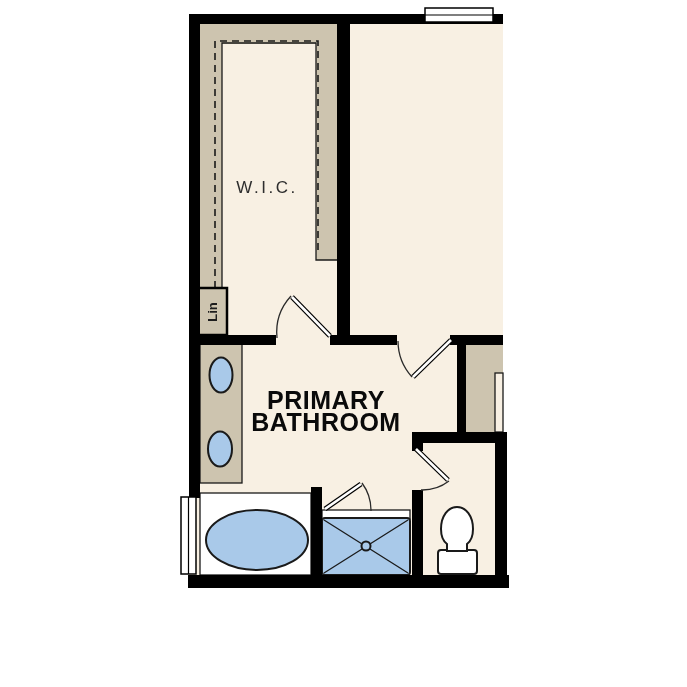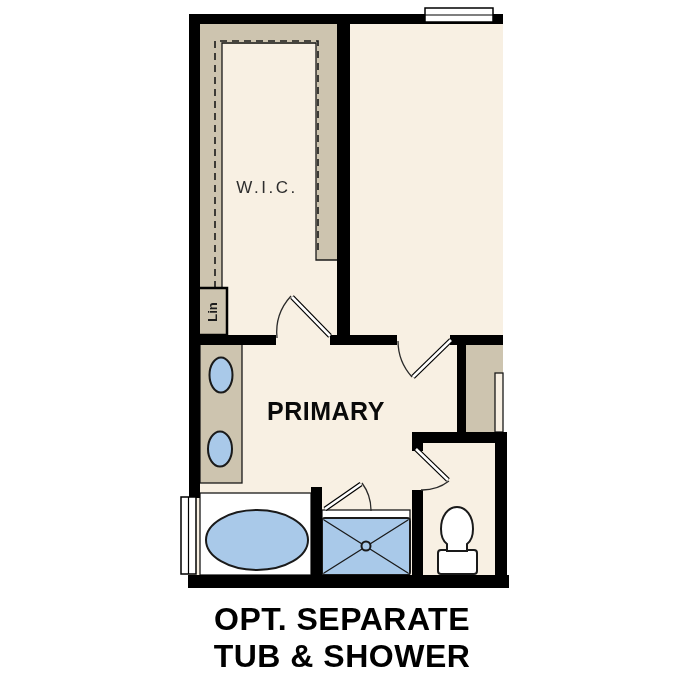--- a/index.html
+++ b/index.html
@@ -136,18 +136,15 @@
     <g>
       <ellipse class="fix" cx="221" cy="375" rx="11.5" ry="17.5"></ellipse>
       <ellipse class="fix" cx="220" cy="449" rx="12" ry="17.5"></ellipse>
     </g>
   </svg>
 
   <div class="lbl lbl-wic">W.I.C.</div>
   <div class="lbl lbl-lin">Lin</div>
   <div class="lbl lbl-bath">
     <div>PRIMARY</div>
-  </div>
-  <div class="lbl lbl-caption">
-    <div>OPT. SEPARATE</div>
-    <div>TUB &amp; SHOWER</div>
+    <div>BATHROOM</div>
   </div>
 </div>
 
 </body></html>

